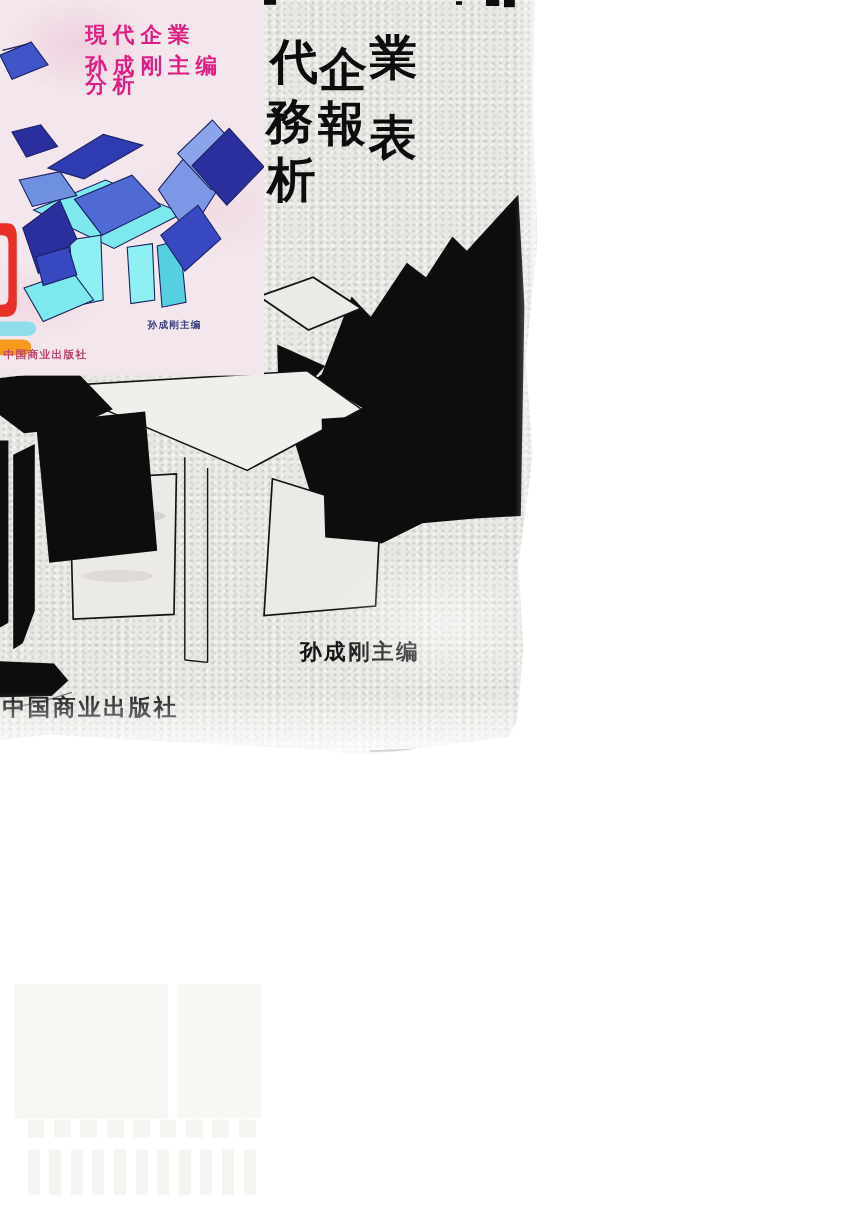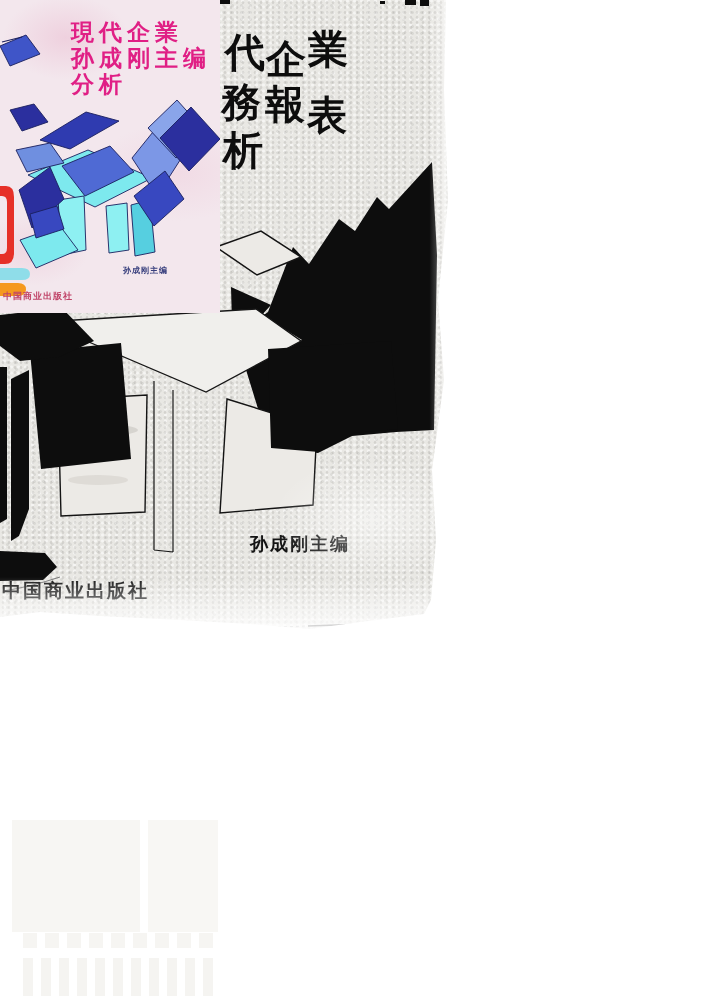--- a/index.html
+++ b/index.html
@@ -47,23 +47,23 @@
 
   
   .inset{
     left:0;top:0;width:220px;height:313px;
     background-color:#f3e7ed;
     background-image:
       radial-gradient(90px 60px at 30% 12%, rgba(235,190,210,.55), rgba(235,190,210,0) 70%),
       radial-gradient(120px 70px at 80% 55%, rgba(238,200,216,.4), rgba(238,200,216,0) 70%),
       radial-gradient(80px 50px at 15% 80%, rgba(236,196,212,.45), rgba(236,196,212,0) 70%);
   }
-  .t-line{position:absolute;left:71px;color:#e01f85;font-size:23px;font-weight:900;
+  .t-line{position:absolute;left:71px;color:#e01f85;font-size:18px;font-weight:900;
     letter-spacing:5px;line-height:1;}
-  .t1{top:21px;} .t2{top:47px;} .t3{top:73px;}
+  .t1{top:21px;} .t2{top:47px;} .t3{top:63px;}
   .inset-author{left:123px;top:267px;font-size:8px;color:#39407e;
     letter-spacing:1px;line-height:1;font-weight:700;}
   .inset-publisher{left:3px;top:292px;font-size:9px;color:#c04468;
     font-weight:700;letter-spacing:1px;line-height:1;}
 
   
   .ghost1{left:12px;top:820px;width:128px;height:112px;background:#f7f6f3;}
   .ghost2{left:148px;top:820px;width:70px;height:112px;background:#f8f7f4;}
   .ghost-stripes1{left:23px;top:933px;width:190px;height:15px;
     background:repeating-linear-gradient(90deg,#f6f5f2 0 14px,#ffffff 14px 22px);}

